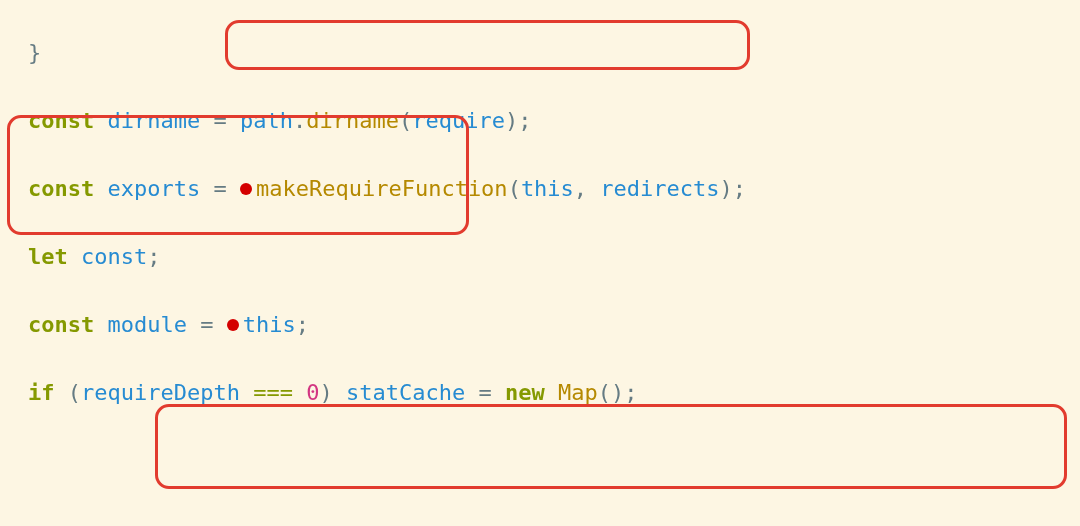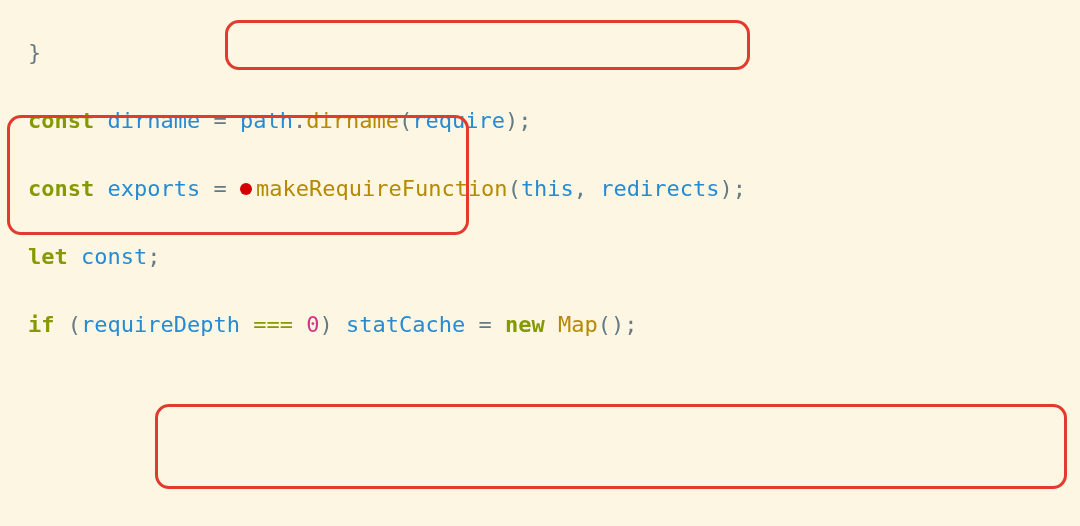--- a/index.html
+++ b/index.html
@@ -40,20 +40,21 @@
   .box3{ left:155px; top:404px; width:912px; height:85px; }
 </style>
 </head>
 <body>
 
 <div class="code">
 <div class="line"><span class="pun">}</span></div>
 <div class="line"><span class="kw">const</span><span class="pun"> </span><span class="id">dirname</span><span class="pun"> = </span><span class="id">path</span><span class="pun">.</span><span class="gold">dirname</span><span class="pun">(</span><span class="id">require</span><span class="pun">)</span><span class="pun">;</span></div>
 <div class="line"><span class="kw">const</span><span class="pun"> </span><span class="id">exports</span><span class="pun"> = </span><span class="bp"></span><span class="gold">makeRequireFunction</span><span class="pun">(</span><span class="id">this</span><span class="pun">, </span><span class="id">redirects</span><span class="pun">)</span><span class="pun">;</span></div>
 <div class="line"><span class="kw">let</span><span class="pun"> </span><span class="id">const</span><span class="pun">;</span></div>
+<div class="line"><span class="kw">const</span><span class="pun"> </span><span class="id">module</span><span class="pun"> = </span><span class="bp"></span><span class="id">this</span><span class="pun">;</span></div>
 <div class="line"><span class="kw">if</span><span class="pun"> </span><span class="pun">(</span><span class="id">requireDepth</span> <span class="olive">===</span> <span class="num">0</span><span class="pun">)</span><span class="pun"> </span><span class="id">statCache</span><span class="pun"> = </span><span class="kw">new</span><span class="pun"> </span><span class="gold">Map</span><span class="pun">(</span><span class="pun">)</span><span class="pun">;</span></div>
 
 
 
 
 
 
 
 </div>
 

